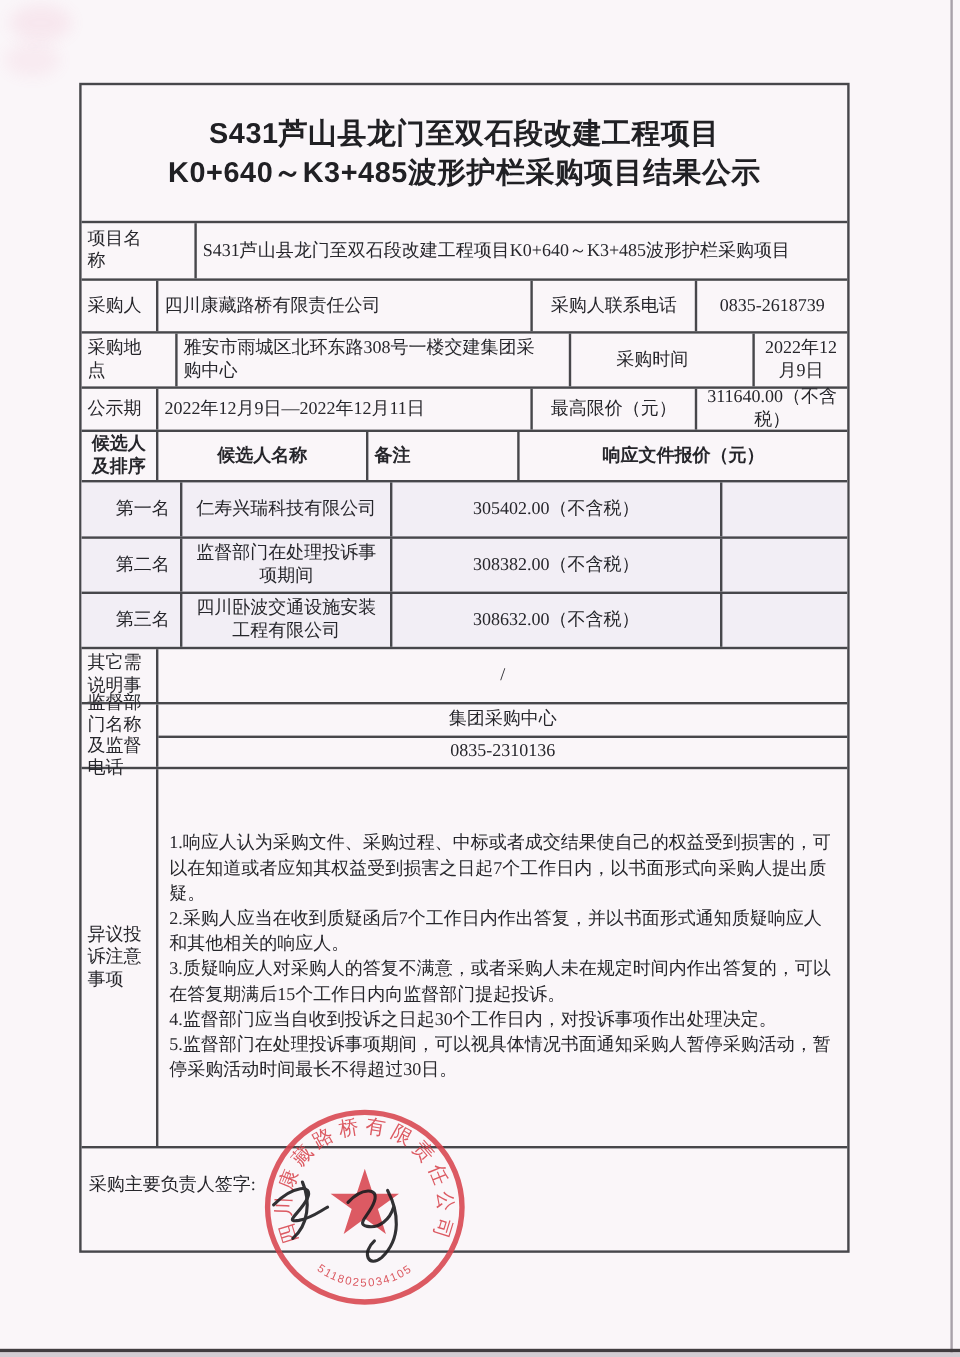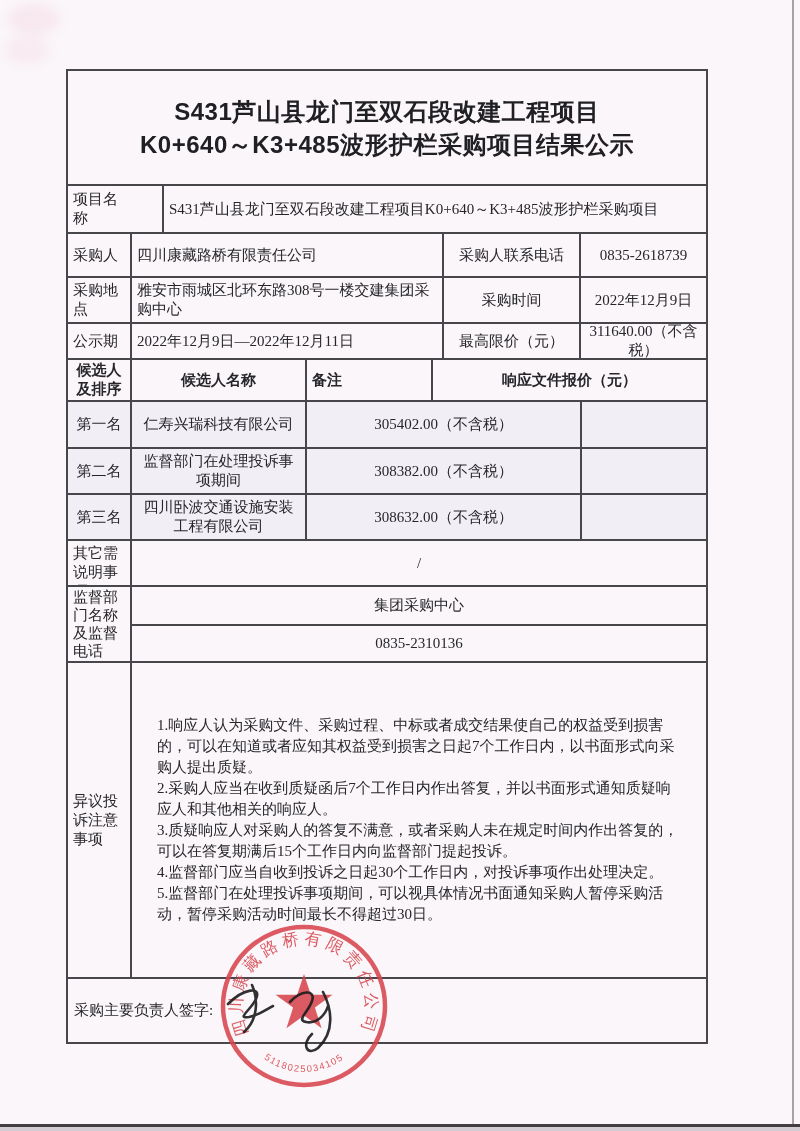--- a/index.html
+++ b/index.html
@@ -44,40 +44,40 @@
   .r-title{height:113px;}
   .title-cell{flex:1;display:flex;flex-direction:column;align-items:center;justify-content:center;
     font-family:"Liberation Sans", sans-serif;font-weight:700;font-size:24px;line-height:33px;
     letter-spacing:.5px;color:#202024;}
   .r-project{height:48px;gap:32px;}
   .r-project .val{flex:1;}
   .r-b{height:44px;}
   .r-b .v1{width:312px;flex:0 0 312px;}
   .r-b .l2{width:137px;flex:0 0 137px;justify-content:center;text-align:center;}
   .r-b .v2{flex:1;justify-content:center;text-align:center;}
-  .r-location{height:46px;}
+  .r-location{height:46px;gap:16px;}
   .r-publicity{height:36px;}
   .r-candh{height:42px;font-weight:bold;}
   .col-rank{width:62px;flex:0 0 62px;justify-content:center;text-align:center;}
   .col-name{width:175px;flex:0 0 175px;justify-content:center;text-align:center;}
   .col-price{width:275px;flex:0 0 275px;justify-content:center;text-align:center;}
   .col-remark{flex:1;}
   .r-cand1{height:47px;}
   .r-cand2,.r-cand3{height:46px;}
-  .r-cand1,.r-cand2,.r-cand3{background:var(--tint);}
+  .r-cand1,.r-cand2,.r-cand3{background:var(--tint);padding-left:20px;}
   .r-other{height:46px;}
   .r-other .lab{align-items:flex-start;overflow:hidden;}
   .r-other .val{flex:1;}
-  .r-super{height:76px;}
+  .r-super{height:54px;}
   .r-super .lab{line-height:18px;}
   .super-stack{flex:1;display:flex;flex-direction:column;border-left:2px solid var(--ln);}
   .super-sub{height:38px;box-sizing:border-box;display:flex;align-items:center;justify-content:center;text-align:center;}
   .super-sub + .super-sub{border-top:2px solid var(--ln);}
   .r-objection{height:316px;}
-  .obj-cell{flex:1;flex-direction:column;justify-content:center;align-items:flex-start;padding:6px 25px;}
+  .obj-cell{flex:1;flex-direction:column;justify-content:center;align-items:flex-start;padding:6px 9px;}
   .obj-item{line-height:21px;}
   .r-sign{height:64px;}
   .sign-cell{flex:1;padding-left:6px;}
 
   
   .seal-wrap{position:absolute;left:204px;top:908px;width:200px;height:205px;pointer-events:none;}
   .seal-wrap svg{display:block;}
 </style>
 </head>
 <body>

